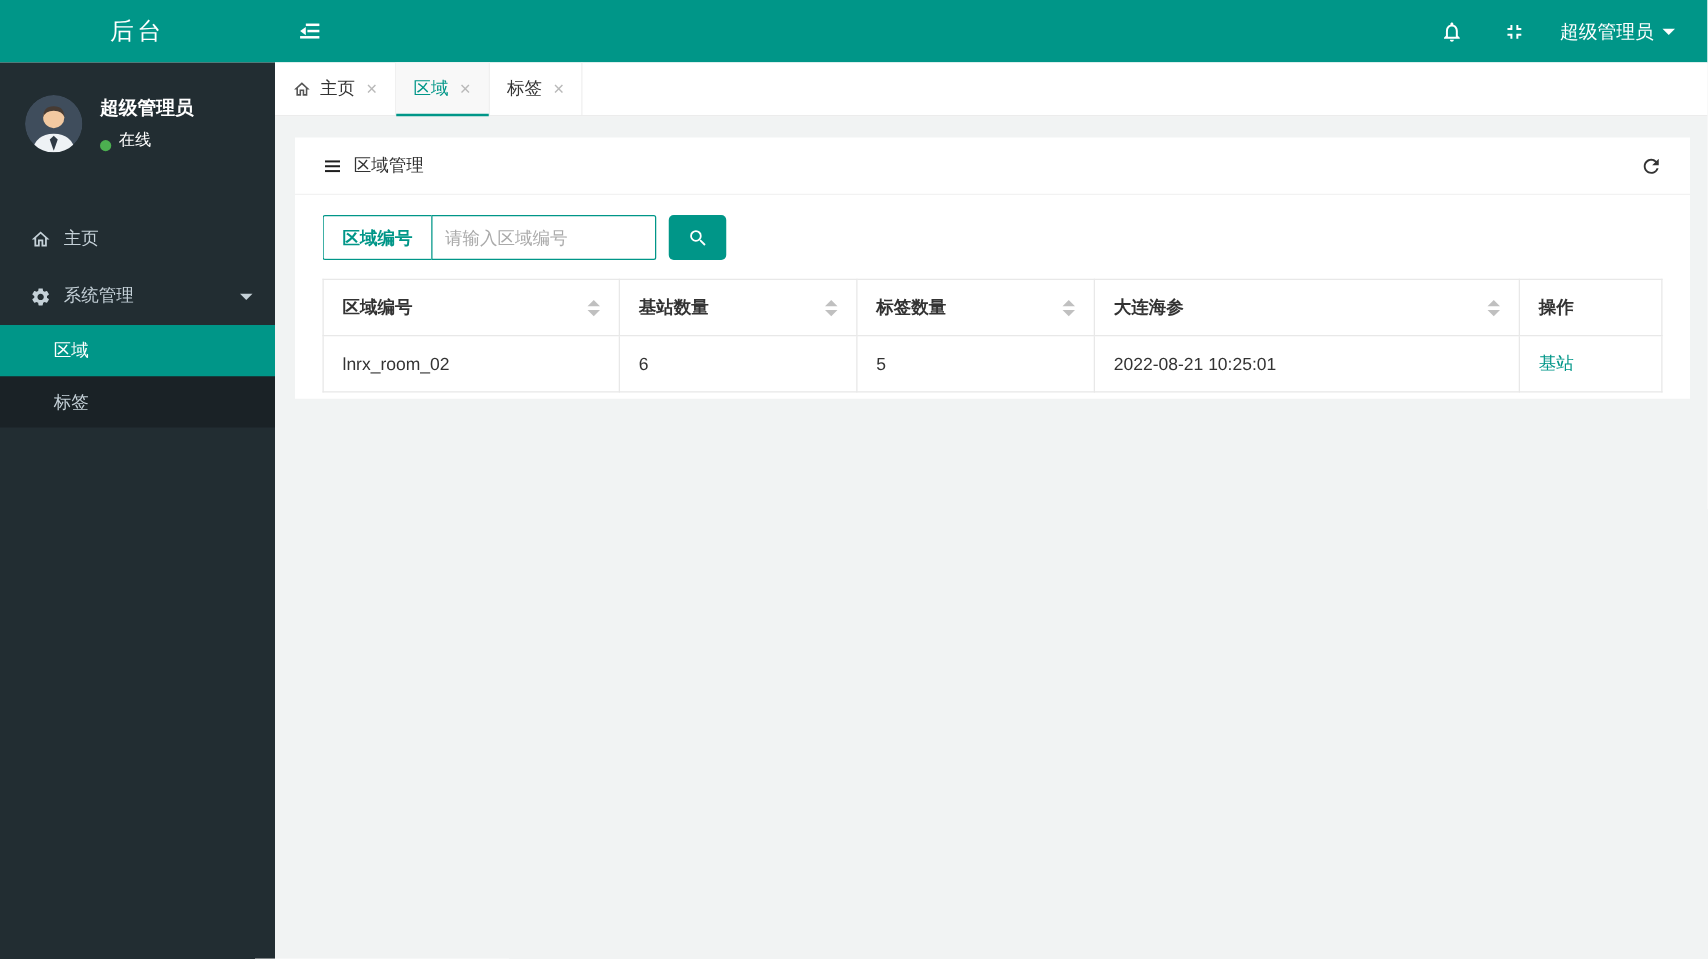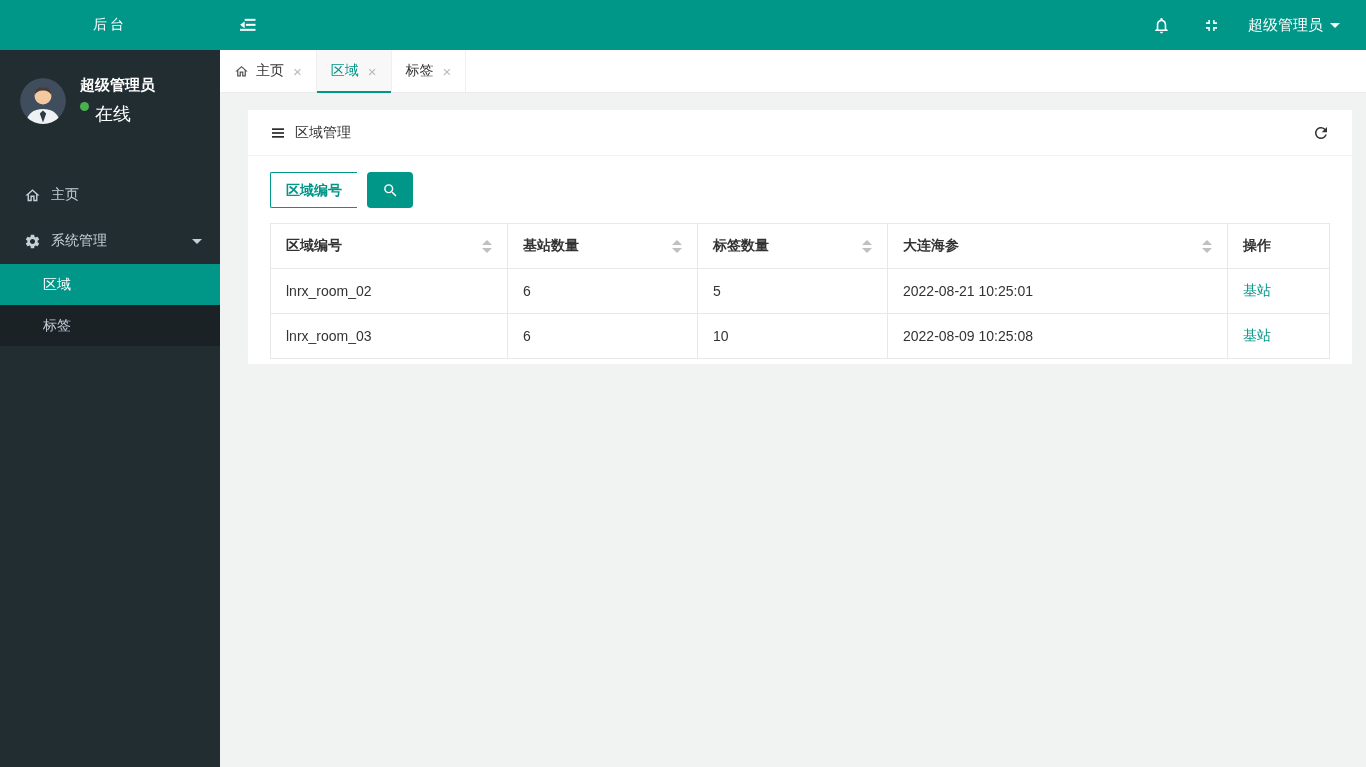--- a/index.html
+++ b/index.html
@@ -1,40 +1,40 @@
 <!DOCTYPE html>
 <html><head>
 <meta charset="utf-8">
 <style>
   * { margin:0; padding:0; box-sizing:border-box; }
   html,body { width:1366px; height:767px; overflow:hidden;
     font-family:"Liberation Sans","DejaVu Sans",sans-serif; font-size:14px; }
 
   
   .header { height:50px; background:#009688; display:flex; align-items:center; color:#fff; }
-  .logo { width:220px; text-align:center; font-size:14px; letter-spacing:3px; color:#fff; }
+  .logo { width:220px; text-align:center; font-size:19px; letter-spacing:3px; color:#fff; }
   .toggle-btn { margin-left:15px; width:26px; height:26px; display:flex; align-items:center; justify-content:center; cursor:pointer; color:#fff; }
   .header-right { margin-left:auto; display:flex; align-items:center; padding-right:26px; }
   .hicon { width:26px; height:26px; display:flex; align-items:center; justify-content:center; margin-left:24px; cursor:pointer; color:#fff; }
   .user-menu { display:flex; align-items:center; margin-left:24px; cursor:pointer; font-size:15px; }
   .caret { width:0; height:0; border-left:5px solid transparent; border-right:5px solid transparent; display:inline-block; }
   .caret.down { border-top:5px solid currentColor; }
   .caret.up { border-bottom:5px solid currentColor; }
   .user-menu .caret { margin-left:7px; color:#fff; }
 
   
   .body-wrap { display:flex; height:717px; }
 
   
   .sidebar { width:220px; background:#222d32; flex-shrink:0; }
   .profile { display:flex; align-items:center; padding:26px 15px 26px 20px; }
   .avatar { width:46px; height:46px; border-radius:50%; overflow:hidden; flex-shrink:0; }
   .profile-info { margin-left:14px; color:#fff; }
   .profile-name { font-size:15px; font-weight:bold; margin-bottom:7px; }
-  .profile-status { font-size:18px; display:flex; align-items:flex-start; }
+  .profile-status { font-size:13px; display:flex; align-items:flex-end; }
   .status-dot { width:9px; height:9px; border-radius:50%; background:#4caf50; margin-right:6px; display:inline-block; }
 
   .menu { margin-top:20px; }
   .menu-item { height:46px; display:flex; align-items:center; padding:0 18px 0 22px; color:#c5d1d8; cursor:pointer; }
   .menu-item .mi-icon { width:20px; display:flex; justify-content:center; color:#c5d1d8; }
   .menu-item .mi-label { margin-left:9px; }
   .menu-item .caret { margin-left:auto; color:#c5d1d8; }
   .menu-item.open { color:#fff; }
   .menu-item.open .caret { color:#e8eff2; }
   .menu-item.no-icon .mi-label { margin-left:0; }
@@ -45,21 +45,21 @@
   
   .main { flex:1; display:flex; flex-direction:column; background:#f1f3f3; min-width:0; }
   .tabbar { height:43px; background:#fff; display:flex; align-items:stretch; border-bottom:1px solid #ececec; }
   .tab { display:flex; align-items:center; padding:0 14px; color:#333; border-right:1px solid #f0f0f0; cursor:pointer; position:relative; }
   .tab .tab-icon { margin-right:7px; color:#555; display:flex; }
   .tab .close { margin-left:9px; color:#b9b9b9; font-size:15px; line-height:1; cursor:pointer; }
   .tab.active { background:#f8f8f8; color:#009688; }
   .tab.active::after { content:""; position:absolute; left:0; right:0; bottom:-1px; height:2px; background:#009688; }
 
   .content { padding:17px 14px 0 16px; }
-  .panel { background:#fff;margin-left:12px; }
+  .panel { background:#fff; }
   .panel-header { height:46px; display:flex; align-items:center; padding:0 22px; border-bottom:1px solid #f2f2f2; color:#333; }
   .panel-title { margin-left:9px; }
   .refresh-btn { margin-left:auto; color:#333; cursor:pointer; display:flex; }
   .panel-body { padding:16px 22px 5px; }
 
   .search-row { display:flex; align-items:center; margin-bottom:15px; }
   .addon { height:36px; line-height:34px; padding:0 15px; border:1px solid #009688; border-right:none;
            color:#009688; font-weight:bold; background:#fff; border-radius:2px 0 0 2px; }
   .search-input { height:36px; width:180px; border:1px solid #009688; padding:0 10px; outline:none;
                   color:#333; border-radius:0 2px 2px 0; font-size:14px; font-family:inherit; }
@@ -192,20 +192,21 @@
           <span class="refresh-btn">
             <svg width="18" height="18" viewBox="0 0 24 24" fill="currentColor">
               <path d="M17.65 6.35A7.958 7.958 0 0 0 12 4c-4.42 0-7.99 3.58-8 8s3.57 8 7.99 8c3.73 0 6.84-2.55 7.73-6h-2.08a5.99 5.99 0 0 1-5.65 4c-3.31 0-6-2.69-6-6s2.69-6 6-6c1.66 0 3.14.69 4.22 1.78L13 11h7V4l-2.35 2.35z"></path>
             </svg>
           </span>
         </div>
 
         <div class="panel-body">
           <div class="search-row">
             <span class="addon">区域编号</span>
+            <input class="search-input" type="text" value="" placeholder="请输入区域编号" style="">
             <button class="search-btn">
               <span style="display:flex;">
                 <svg width="17" height="17" viewBox="0 0 24 24" fill="currentColor">
                   <path d="M15.5 14h-.79l-.28-.27A6.471 6.471 0 0 0 16 9.5 6.5 6.5 0 1 0 9.5 16c1.61 0 3.09-.59 4.23-1.57l.27.28v.79l5 5L20.49 19l-4.99-5zm-6 0C7.01 14 5 11.99 5 9.5S7.01 5 9.5 5 14 7.01 14 9.5 11.99 14 9.5 14z"></path>
                 </svg>
               </span>
             </button>
           </div>
 
           <table class="grid">
@@ -262,26 +263,19 @@
               </tr>
             </thead>
             <tbody>
               <tr>
                 <td>lnrx_room_02</td>
                 <td>6</td>
                 <td>5</td>
                 <td>2022-08-21 10:25:01</td>
                 <td><a class="link">基站</a></td>
               </tr>
-              <tr>
-                <td>lnrx_room_03</td>
-                <td>6</td>
-                <td>10</td>
-                <td>2022-08-09 10:25:08</td>
-                <td><a class="link">基站</a></td>
-              </tr>
             </tbody>
           </table>
         </div>
       </div>
     </div>
   </div>
 </div>
 
 </body></html>

